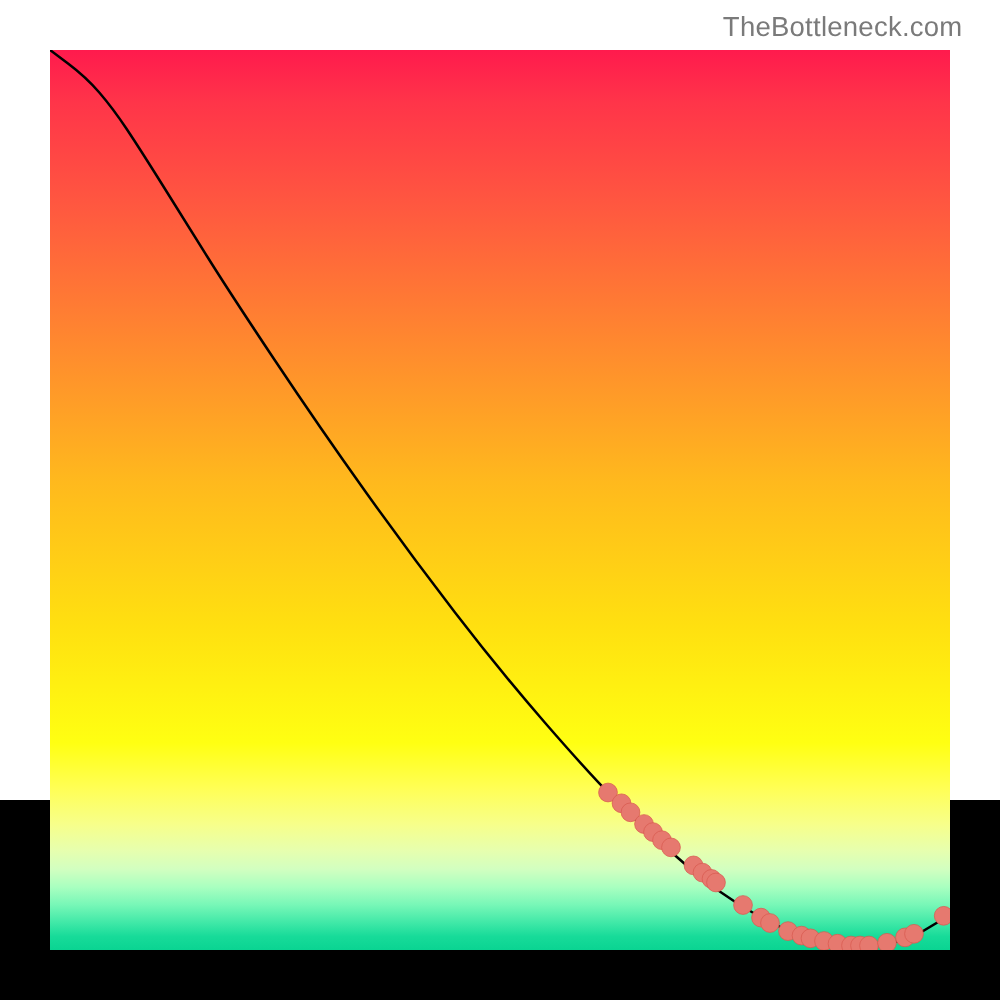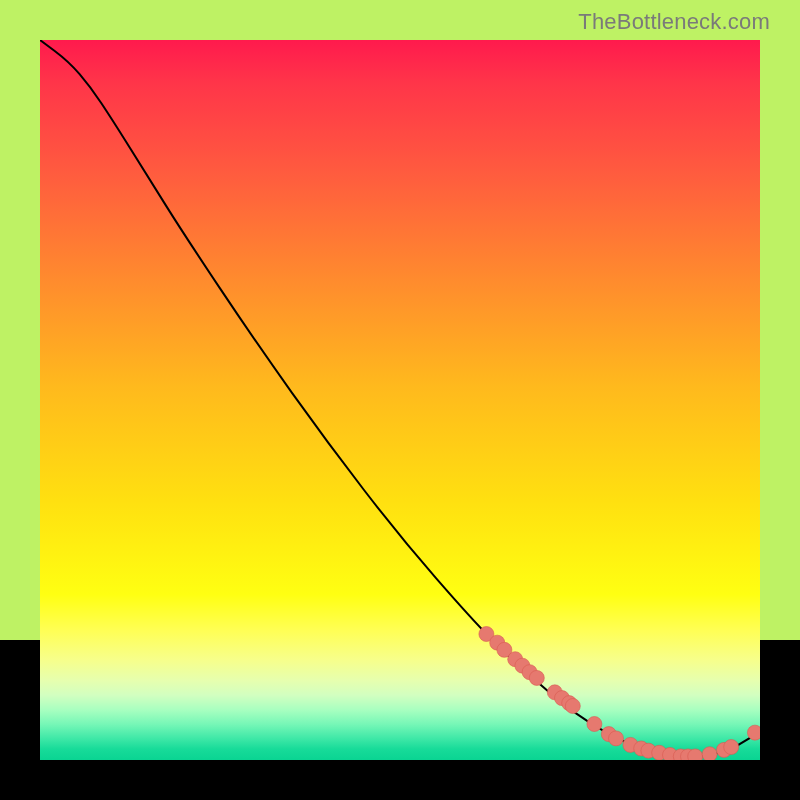--- a/index.html
+++ b/index.html
@@ -7,21 +7,21 @@
     width: 800px;
     height: 800px;
     background: #000;
     overflow: hidden;
     font-family: Arial, Helvetica, sans-serif;
   }
   .stage {
     position: relative;
     width: 800px;
     height: 640px;
-    background: #bef264;
+    background: #ffffff;
   }
   .frame {
     position: absolute;
     left: 40px;
     top: 40px;
     width: 720px;
     height: 720px;
   }
   .gradient {
     position: absolute;

